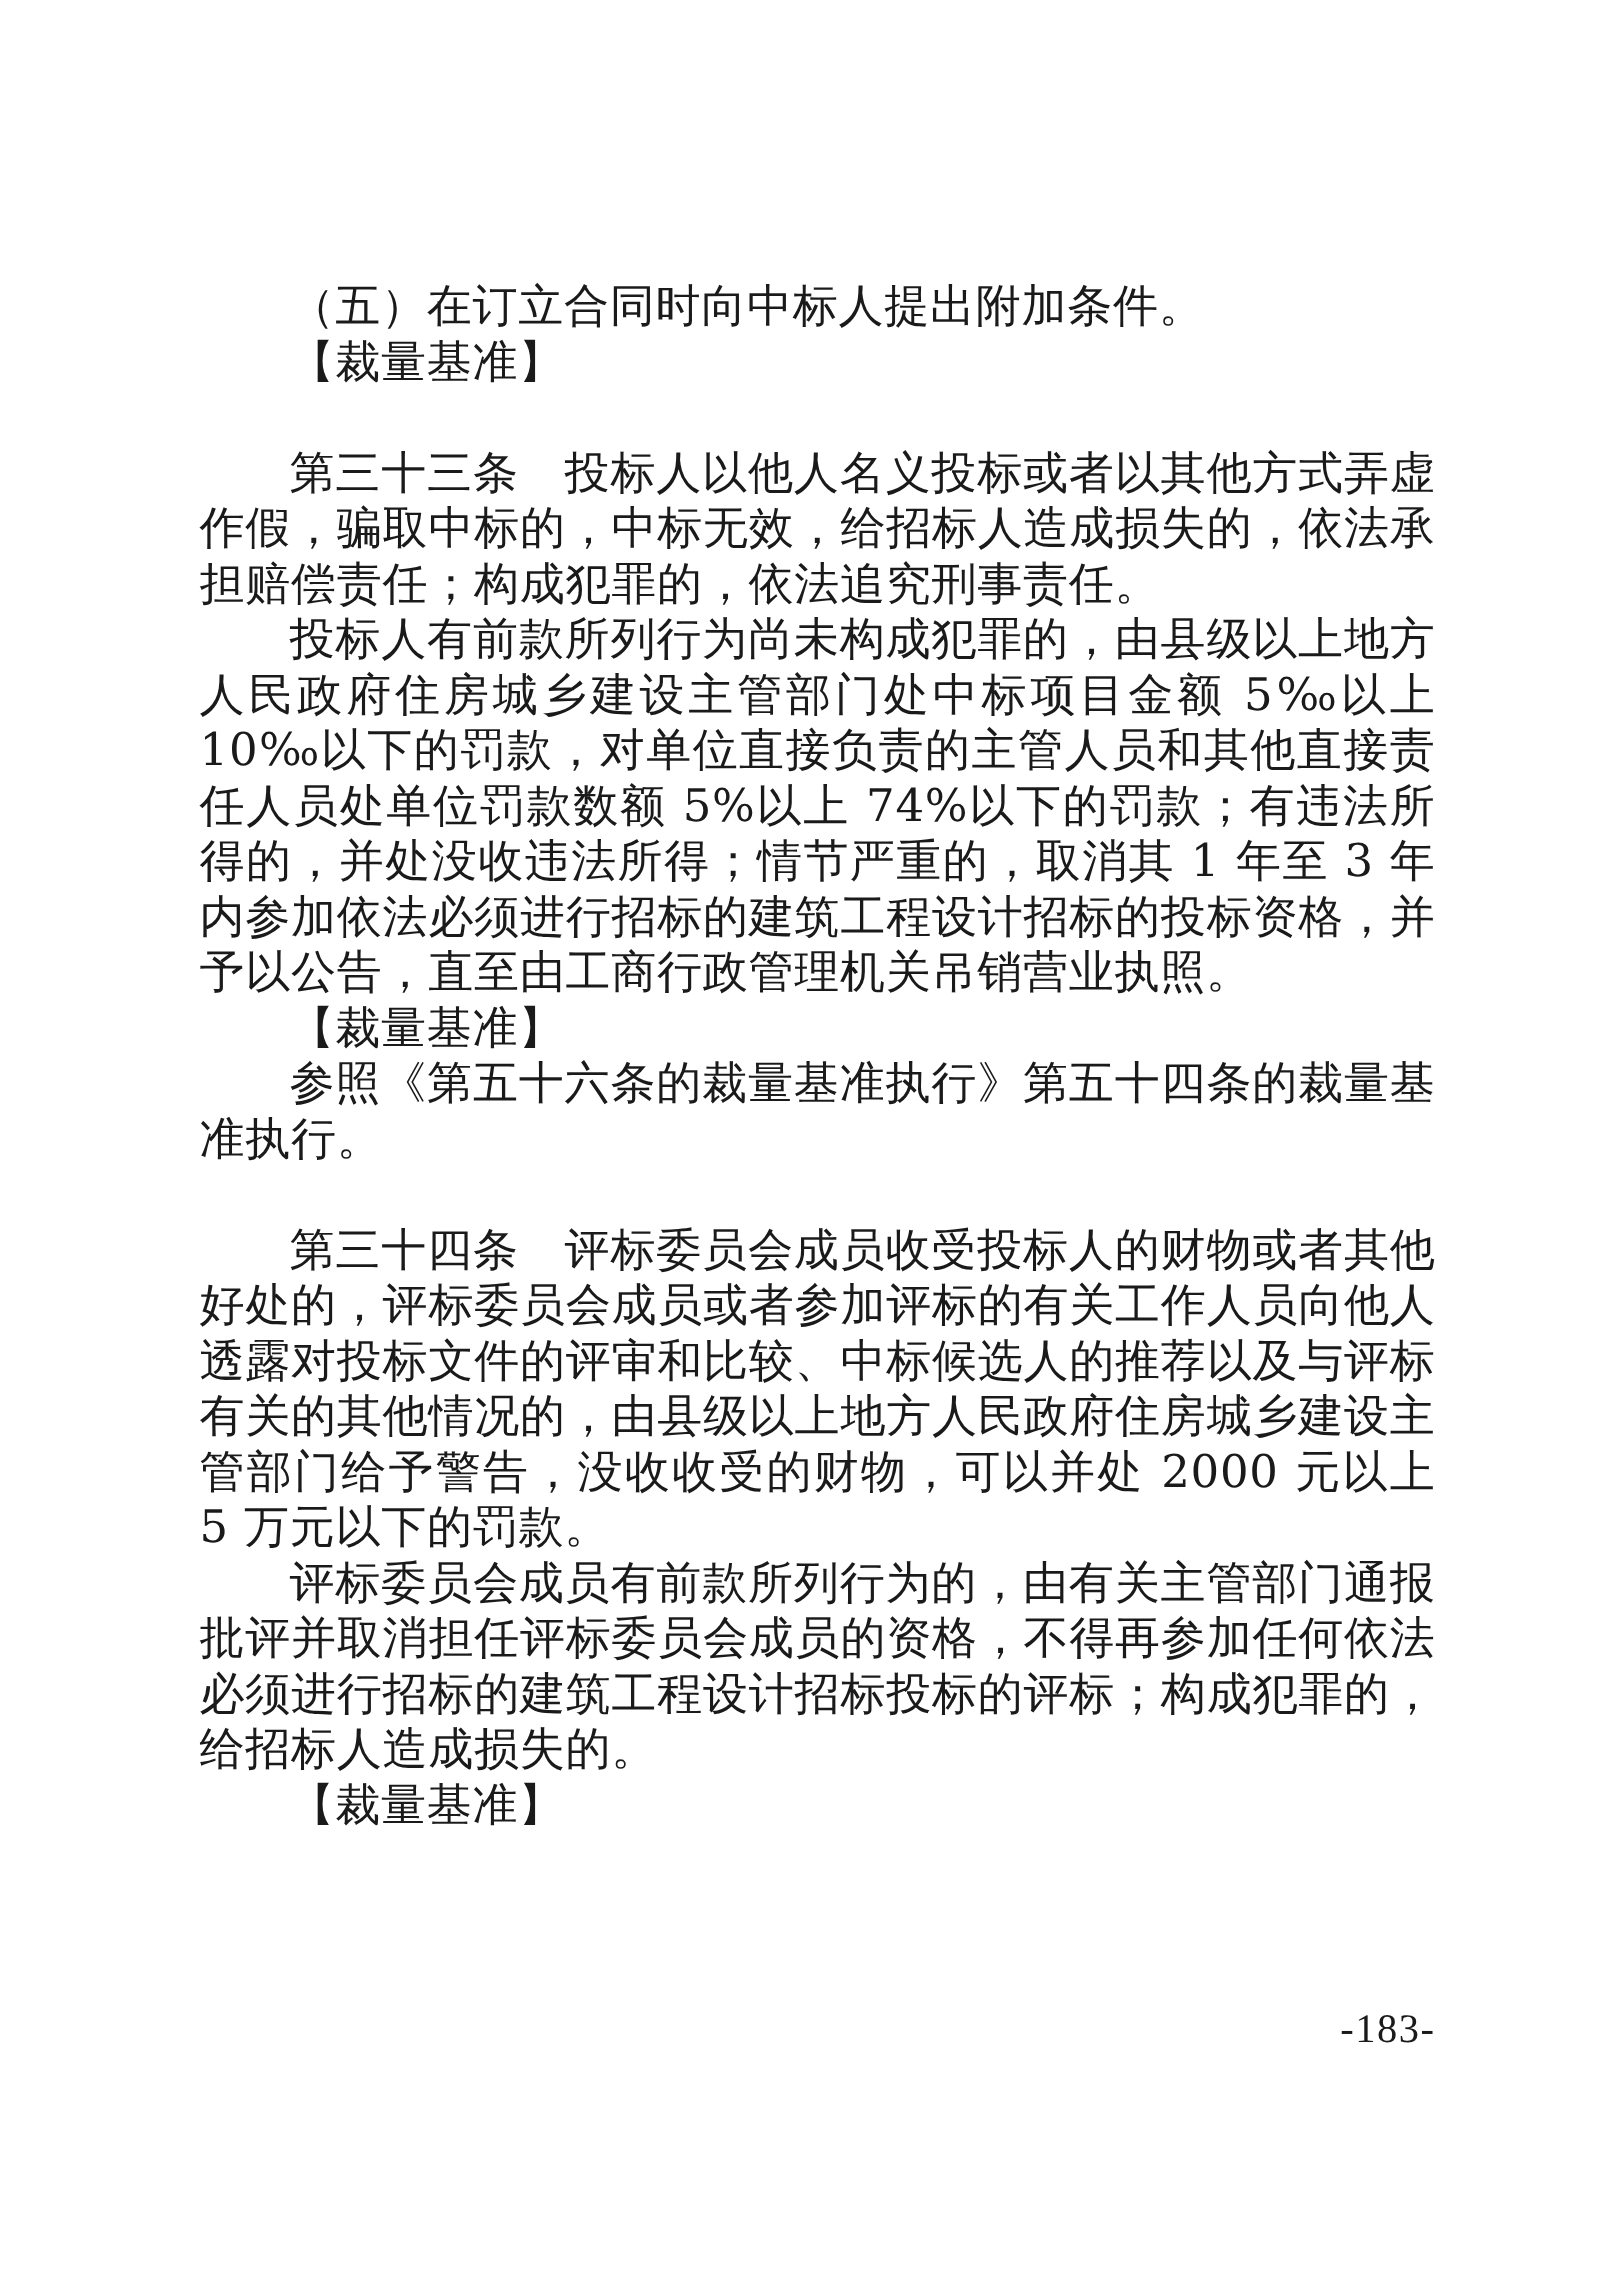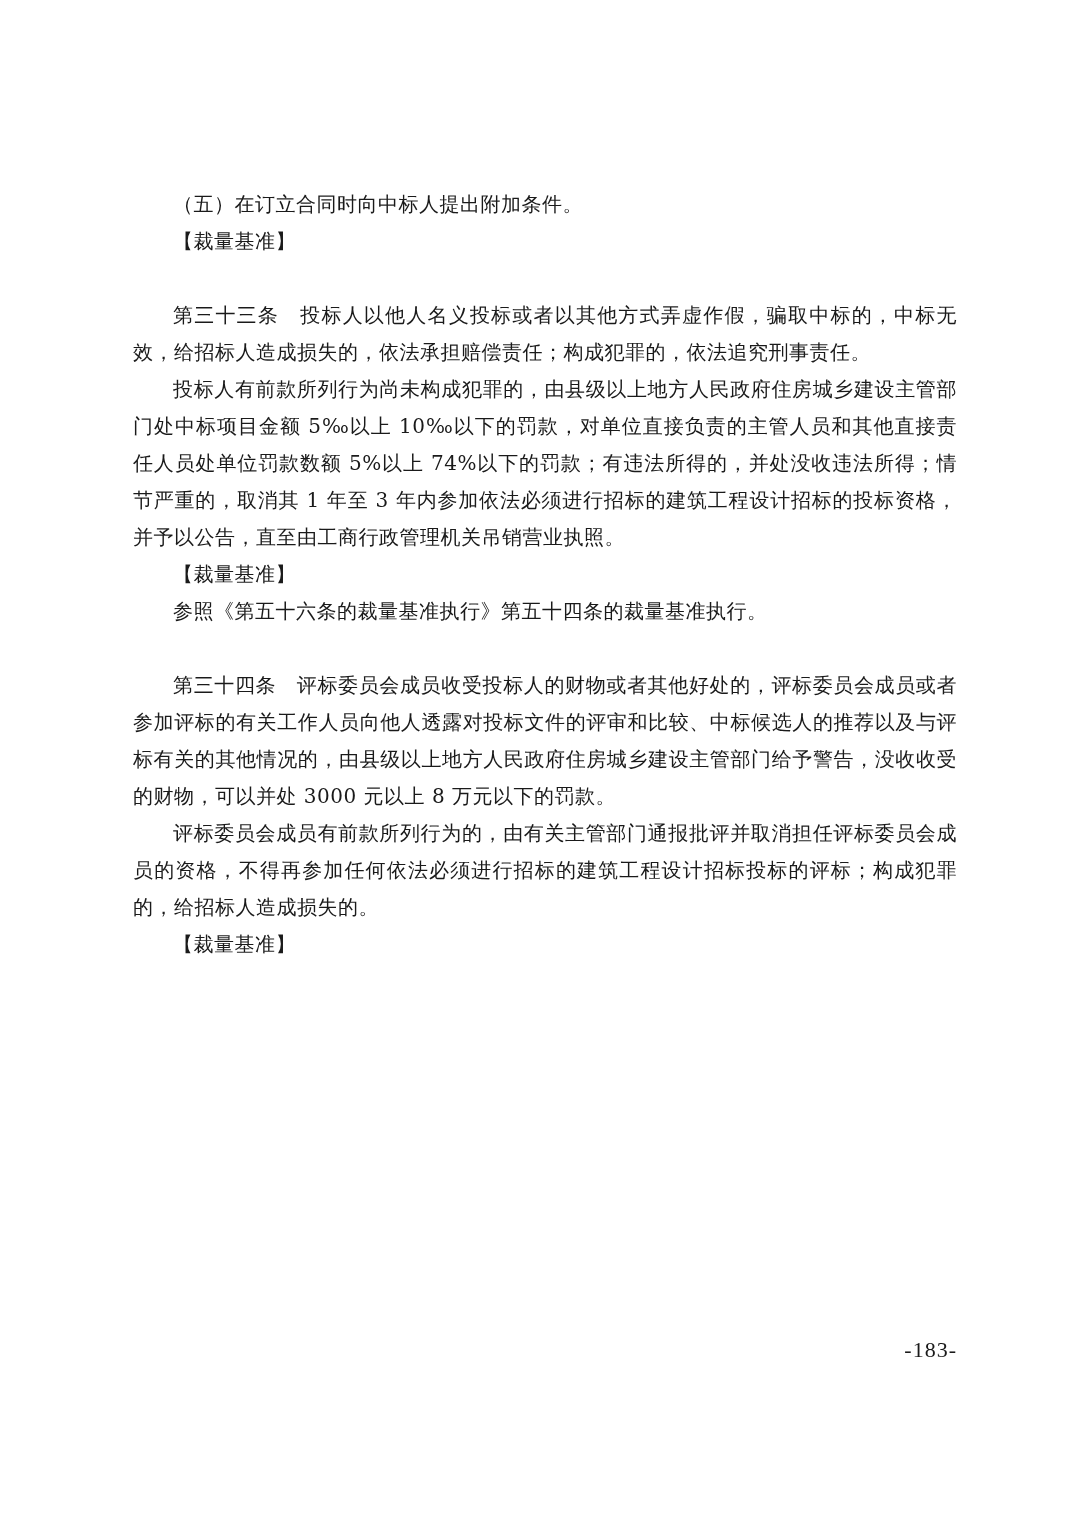--- a/index.html
+++ b/index.html
@@ -13,54 +13,54 @@
     position: relative;
     font-family: "DejaVu Serif", "Liberation Serif", serif;
     color: #1a1a1a;
     overflow: hidden;
   }
   .doc-content {
     position: absolute;
     left: 133px;
     top: 186px;
     width: 824px;
-    font-size: 20px;
+    font-size: 30px;
     line-height: 37px;
     text-align: justify;
     letter-spacing: 0.5px;
   }
   .doc-content p {
     margin: 0;
     text-indent: 2em;
   }
   p.section-start {
     margin-top: 37px;
   }
   .page-footer {
     position: absolute;
     top: 1337px;
     right: 118px;
-    font-size: 22px;
+    font-size: 27px;
     letter-spacing: 1px;
     color: #1a1a1a;
     font-family: "Liberation Serif", "DejaVu Serif", serif;
   }
 </style>
 </head>
 <body>
 
 <div class="doc-content">
 
   <p>（五）在订立合同时向中标人提出附加条件。</p>
   <p>【裁量基准】</p>
 
   <p class="section-start">第三十三条　投标人以他人名义投标或者以其他方式弄虚作假，骗取中标的，中标无效，给招标人造成损失的，依法承担赔偿责任；构成犯罪的，依法追究刑事责任。</p>
   <p>投标人有前款所列行为尚未构成犯罪的，由县级以上地方人民政府住房城乡建设主管部门处中标项目金额 5‰以上 10‰以下的罚款，对单位直接负责的主管人员和其他直接责任人员处单位罚款数额 5%以上 74%以下的罚款；有违法所得的，并处没收违法所得；情节严重的，取消其 1 年至 3 年内参加依法必须进行招标的建筑工程设计招标的投标资格，并予以公告，直至由工商行政管理机关吊销营业执照。</p>
   <p>【裁量基准】</p>
   <p>参照《第五十六条的裁量基准执行》第五十四条的裁量基准执行。</p>
 
-  <p class="section-start">第三十四条　评标委员会成员收受投标人的财物或者其他好处的，评标委员会成员或者参加评标的有关工作人员向他人透露对投标文件的评审和比较、中标候选人的推荐以及与评标有关的其他情况的，由县级以上地方人民政府住房城乡建设主管部门给予警告，没收收受的财物，可以并处 3000 元以上 8 万元以下的罚款。</p>
+  <p class="section-start">第三十四条　评标委员会成员收受投标人的财物或者其他好处的，评标委员会成员或者参加评标的有关工作人员向他人透露对投标文件的评审和比较、中标候选人的推荐以及与评标有关的其他情况的，由县级以上地方人民政府住房城乡建设主管部门给予警告，没收收受的财物，可以并处 2000 元以上 5 万元以下的罚款。</p>
   <p>评标委员会成员有前款所列行为的，由有关主管部门通报批评并取消担任评标委员会成员的资格，不得再参加任何依法必须进行招标的建筑工程设计招标投标的评标；构成犯罪的，给招标人造成损失的。</p>
   <p>【裁量基准】</p>
 
 </div>
 
 <div class="page-footer">-183-</div>
 
 </body></html>

